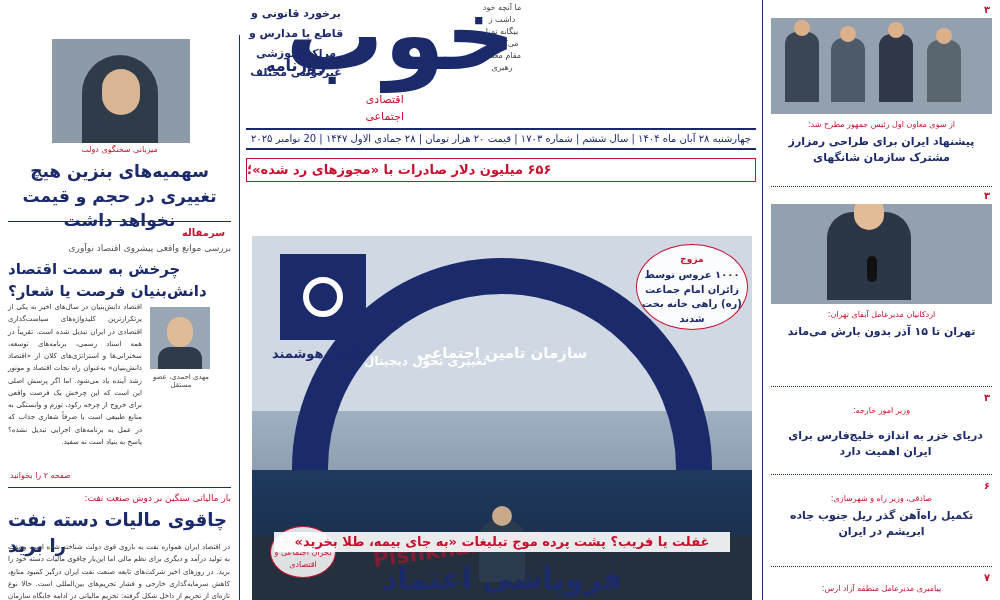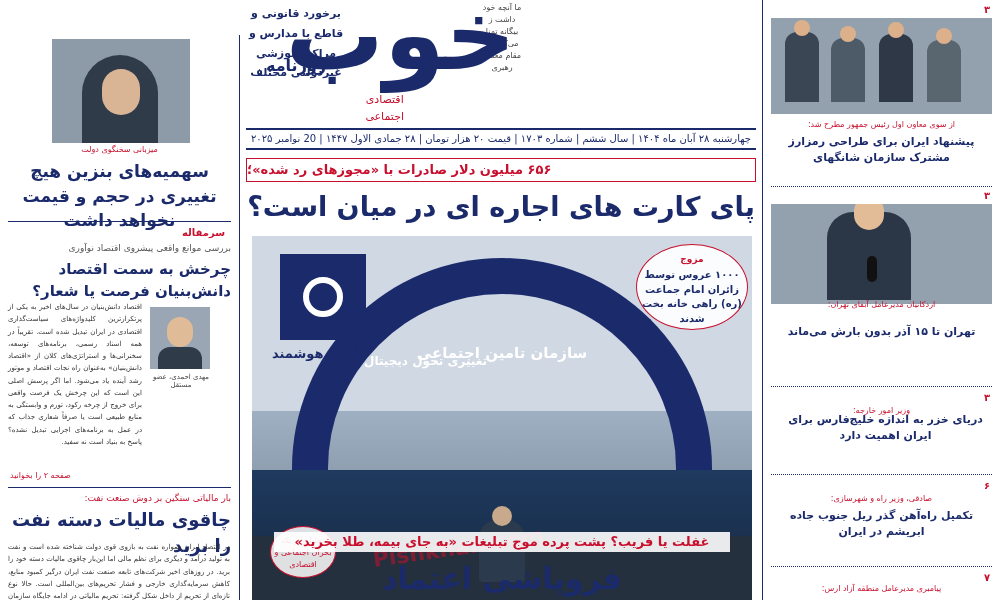--- a/index.html
+++ b/index.html
@@ -121,21 +121,21 @@
     font-size:17px;font-weight:bold;color:#1b2a6b;text-align:center;line-height:1.45;
   }
   .hr{position:absolute;left:8px;right:8px;height:1px;background:#1b2a6b;}
 
   .sectlabel{
     position:absolute;right:14px;font-size:10px;color:#c8102e;font-weight:bold;
   }
   .sublabel{position:absolute;left:8px;right:8px;font-size:9px;color:#555;text-align:right;}
   .art-title{
     position:absolute;left:8px;right:8px;font-size:15px;font-weight:bold;color:#1b2a6b;
-    text-align:right;line-height:1.45;
+    text-align:left;line-height:1.45;
   }
   .bodytext{
     position:absolute;font-size:7px;color:#333;line-height:1.75;text-align:justify;
     direction:rtl;
   }
   .writerphoto{position:absolute;width:60px;height:62px;background:#9aa6b3;}
   .writerphoto .h{position:absolute;left:17px;top:10px;width:26px;height:30px;background:#e0bb98;border-radius:13px;}
   .writerphoto .b{position:absolute;left:8px;bottom:0;width:44px;height:22px;background:#2f3b49;border-radius:12px 12px 0 0;}
   .writername{position:absolute;font-size:7px;color:#444;text-align:center;}
   .pagenote{position:absolute;font-size:8px;color:#c8102e;text-align:left;}
@@ -208,21 +208,20 @@
         <span>اقتصادی</span><br>
         <span>اجتماعی</span>
       </div>
       <div class="rouzname">روزنامه</div>
     </div>
 
     <div class="dateline">چهارشنبه ۲۸ آبان ماه ۱۴۰۴ | سال ششم | شماره ۱۷۰۳ | قیمت ۲۰ هزار تومان | ۲۸ جمادی الاول ۱۴۴۷ | 20 نوامبر ۲۰۲۵</div>
 
     <div class="redbanner">۶۵۶ میلیون دلار صادرات با «مجوزهای رد شده»؛</div>
 
-    <div class="mainhead">پای کارت های اجاره ای در میان است؟</div>
 
     <div class="mainphoto">
       <div class="arch"></div>
       <div class="archtext">سازمان تامین اجتماعی</div>
       <div class="archtext2">تغییری تحول دیجیتال</div>
       <div class="logo-hex"></div>
       <div class="hexlabel">تأمین هوشمند</div>
       <div class="stage"></div>
       <div class="crowd"></div>
       <div class="person"></div>
@@ -250,27 +249,27 @@
     </div>
     <div class="rkicker" style="top:120px;">از سوی معاون اول رئیس جمهور مطرح شد:</div>
     <div class="rhead" style="top:134px;">پیشنهاد ایران برای طراحی رمزارز مشترک سازمان شانگهای</div>
     <div class="dots" style="top:186px;"></div>
 
     <div class="rnum" style="top:190px;">۳</div>
     <div class="rphoto" style="top:204px;height:100px;">
       <div class="suit"></div>
         <div class="mic"></div>
     </div>
-    <div class="rkicker" style="top:300px;">اردکانیان مدیرعامل آبفای تهران:</div>
+    <div class="rkicker" style="top:310px;">اردکانیان مدیرعامل آبفای تهران:</div>
     <div class="rhead" style="top:324px;">تهران تا ۱۵ آذر بدون بارش می‌ماند</div>
     <div class="dots" style="top:386px;"></div>
 
     <div class="rnum" style="top:392px;">۳</div>
     <div class="rkicker" style="top:406px;">وزیر امور خارجه:</div>
-    <div class="rhead" style="top:412px;margin-left:8px;">دریای خزر به اندازه خلیج‌فارس برای ایران اهمیت دارد</div>
+    <div class="rhead" style="top:428px;margin-left:8px;">دریای خزر به اندازه خلیج‌فارس برای ایران اهمیت دارد</div>
     <div class="dots" style="top:474px;"></div>
 
     <div class="rnum" style="top:480px;">۶</div>
     <div class="rkicker" style="top:494px;">صادقی، وزیر راه و شهرسازی:</div>
     <div class="rhead" style="top:508px;">تکمیل راه‌آهن گذر ریل جنوب جاده ابریشم در ایران</div>
     <div class="dots" style="top:566px;"></div>
 
     <div class="rnum" style="top:572px;">۷</div>
     <div class="rkicker" style="top:584px;">پیامبری مدیرعامل منطقه آزاد ارس:</div>
   </div>

